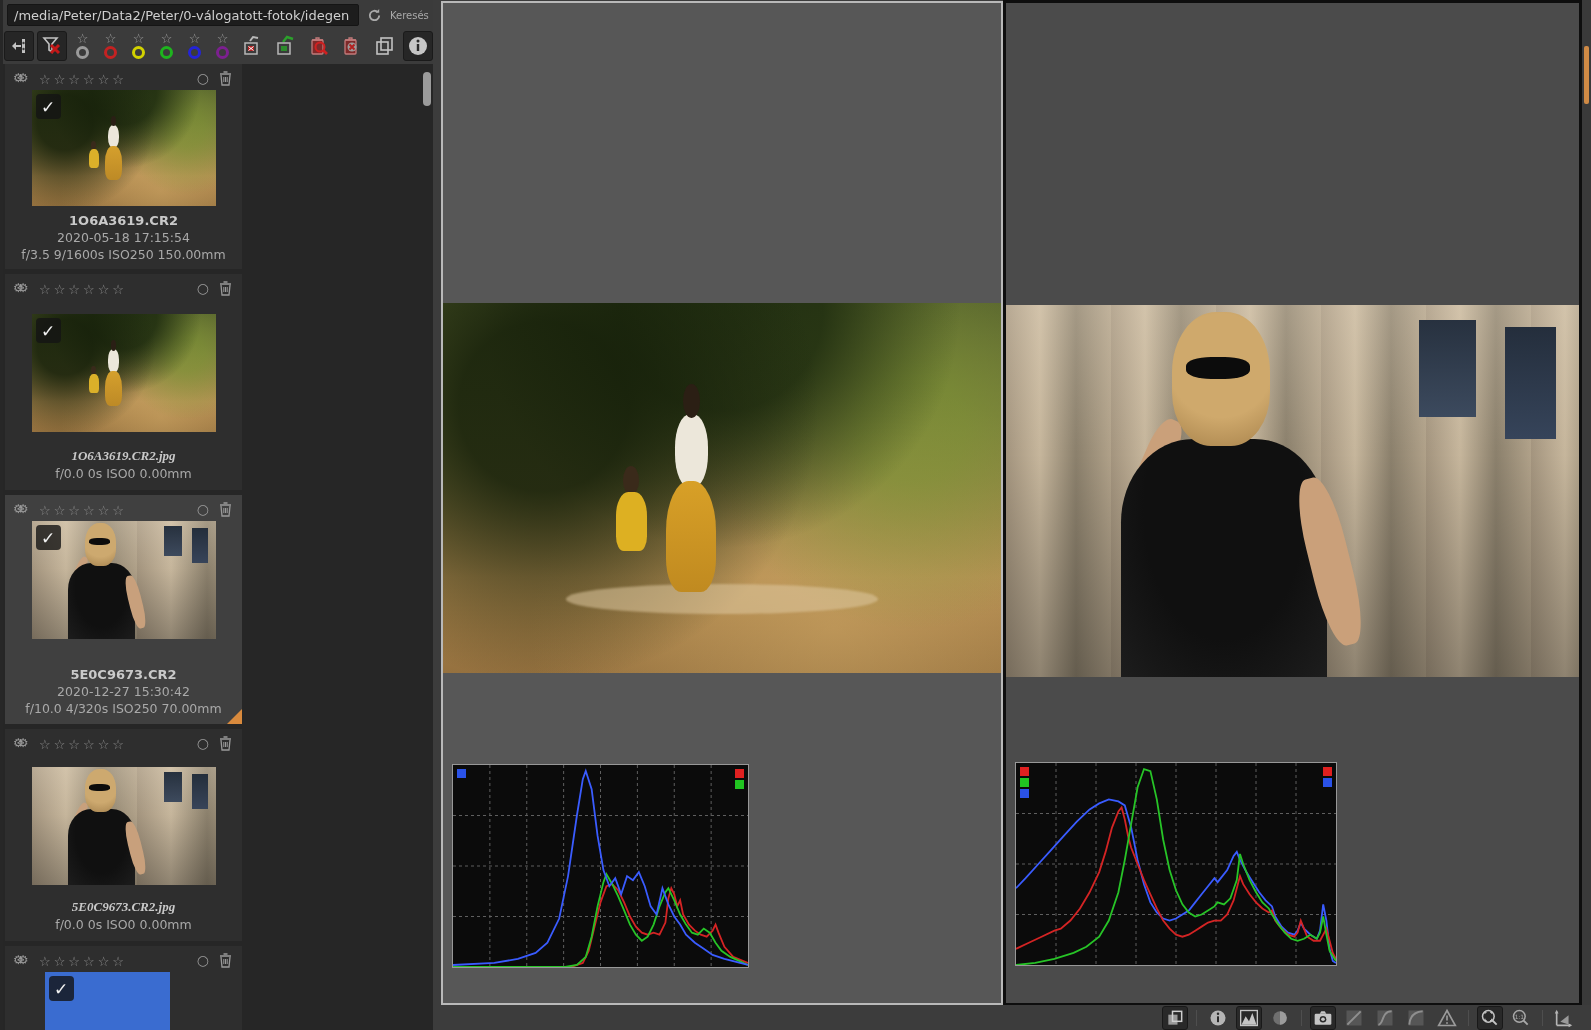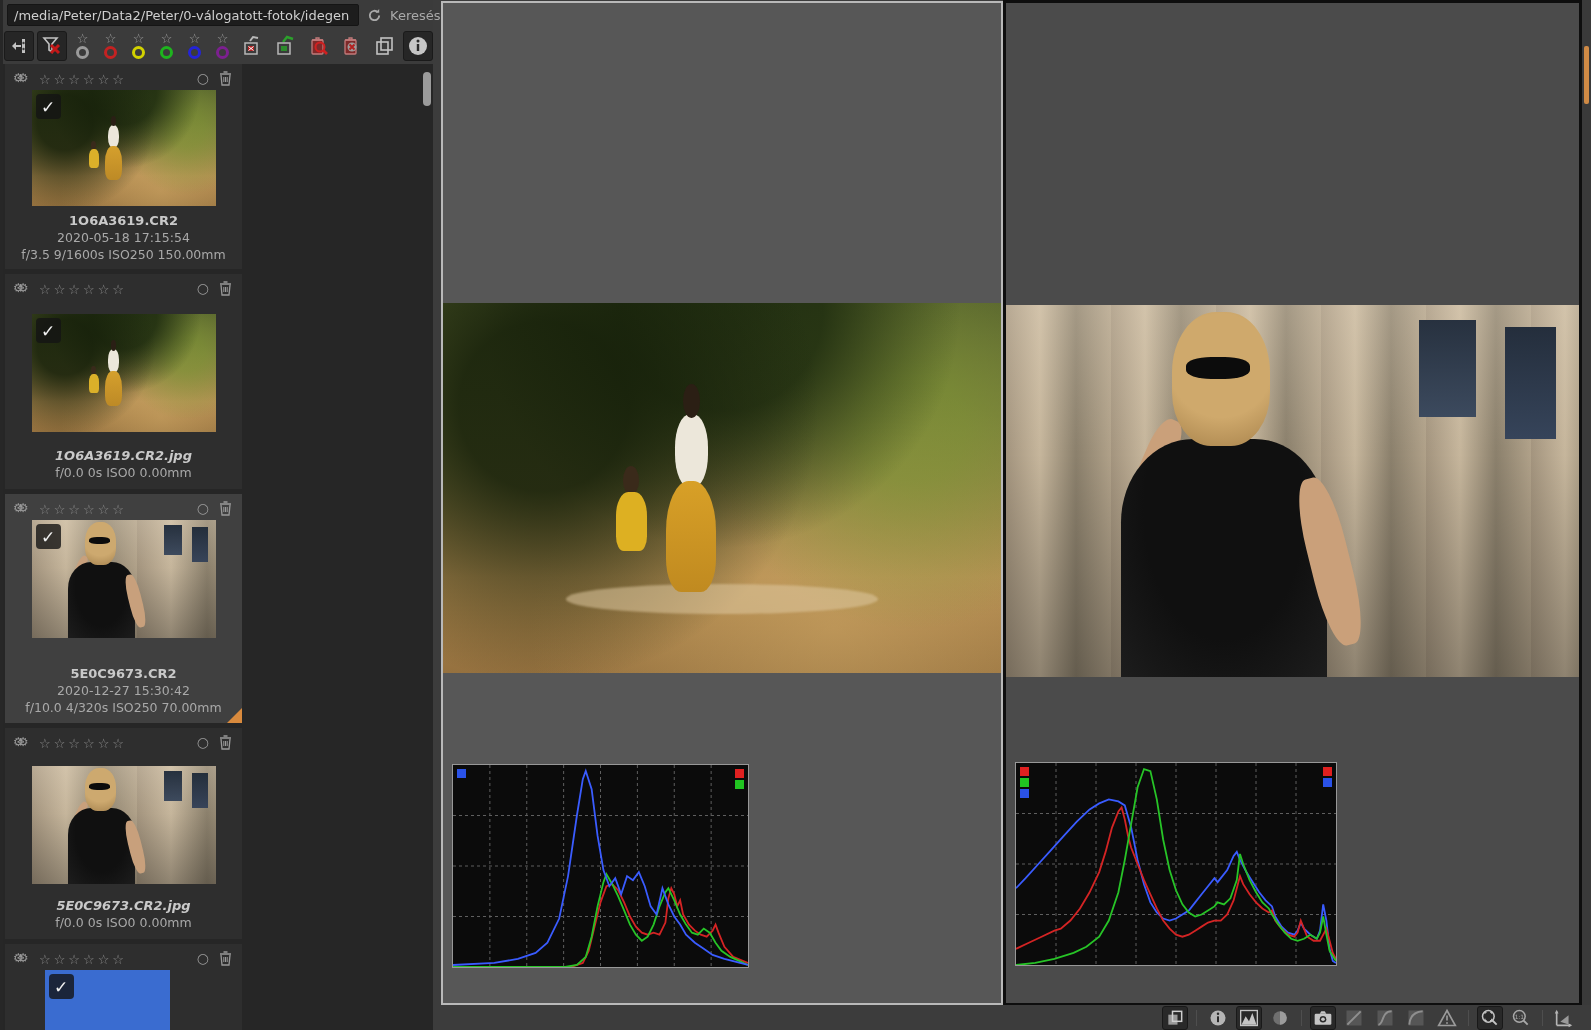--- a/index.html
+++ b/index.html
@@ -6,21 +6,21 @@
   html,body { width:1591px; height:1030px; overflow:hidden; background:#3c3c3c;
     font-family:"DejaVu Sans", sans-serif; color:#c8c8c8; }
   .app { position:absolute; inset:0; }
 
   
   .sidebar { position:absolute; left:0; top:0; width:433px; height:1030px; background:#3b3b3b;
     box-shadow: inset 3px 0 0 #272727; }
   .pathrow { position:absolute; left:7px; top:3px; height:24px; display:flex; align-items:center; gap:8px; }
   .path-input { width:352px; height:22px; background:#1d1d1d; border:1px solid #151515; border-radius:2px;
     color:#cfcfcf; font-size:13px; padding:0 6px; font-family:"DejaVu Sans", sans-serif; }
-  .search-label { color:#a9a9a9; font-size:13px; }
+  .search-label { color:#a9a9a9; font-size:10px; }
   .icon-btn svg { display:block; }
 
   .toolbar { position:absolute; left:4px; top:30px; height:32px; display:flex; align-items:center; gap:3px; }
   .tbtn { width:30px; height:30px; display:flex; flex-direction:column; align-items:center; justify-content:center;
     border-radius:3px; color:#b8b8b8; background:transparent; border:1px solid transparent; }
   .tbtn.active { background:#262626; border-color:#1a1a1a; }
   .lblbtn { width:25px; }
   .lblbtn .star { font-size:13px; line-height:10px; color:#9a9a9a; }
   .ring { width:13px; height:13px; border-radius:50%; border:3px solid #9a9a9a; margin-top:2px; }
   .ring.red{border-color:#c42222;} .ring.yellow{border-color:#d2d200;} .ring.green{border-color:#1eb41e;}
@@ -36,21 +36,21 @@
   .stars span { font-size:13px; color:#8a8a8a; margin-right:3px; }
   .item-head .sp { flex:1; }
   .ocircle { font-size:14px; color:#9a9a9a; margin-right:10px; }
   .thumbwrap { display:flex; justify-content:center; margin-top:3px; }
   .thumb { width:184px; height:116px; position:relative; overflow:hidden; }
   .thumb.tall { height:118px; }
   .thumb.blueph { width:125px; height:78px; background:#3a6cd0; margin-left:-33px; }
   .chk { position:absolute; left:4px; top:4px; width:25px; height:25px; background:rgba(20,20,20,.8);
     border-radius:4px; color:#f0f0f0; font-size:17px; font-weight:bold; display:flex; align-items:center; justify-content:center; }
   .fname { text-align:center; font-size:13px; font-weight:bold; color:#c9c9c9; margin-top:7px; }
-  .fname.jpg { font-style:italic; }
+  .fname.jpg { font-style:italic;font-family:Liberation Serif, serif; }
   .fmeta { text-align:center; font-size:12.5px; color:#a9a9a9; margin-top:2px; }
   .corner { position:absolute; right:0; bottom:0; width:0; height:0;
     border-left:15px solid transparent; border-bottom:15px solid #d98a3d; }
 
   
   .photo-park { background:
     radial-gradient(circle at 18% 28%, rgba(22,32,10,.88) 0 16%, rgba(22,32,10,0) 52%),
     radial-gradient(circle at 50% 2%, rgba(28,42,14,.85) 0 22%, rgba(28,42,14,0) 52%),
     radial-gradient(circle at 84% 34%, rgba(125,148,52,.65) 0 10%, rgba(125,148,52,0) 38%),
     radial-gradient(ellipse at 70% 88%, rgba(220,180,110,.45), transparent 55%),

